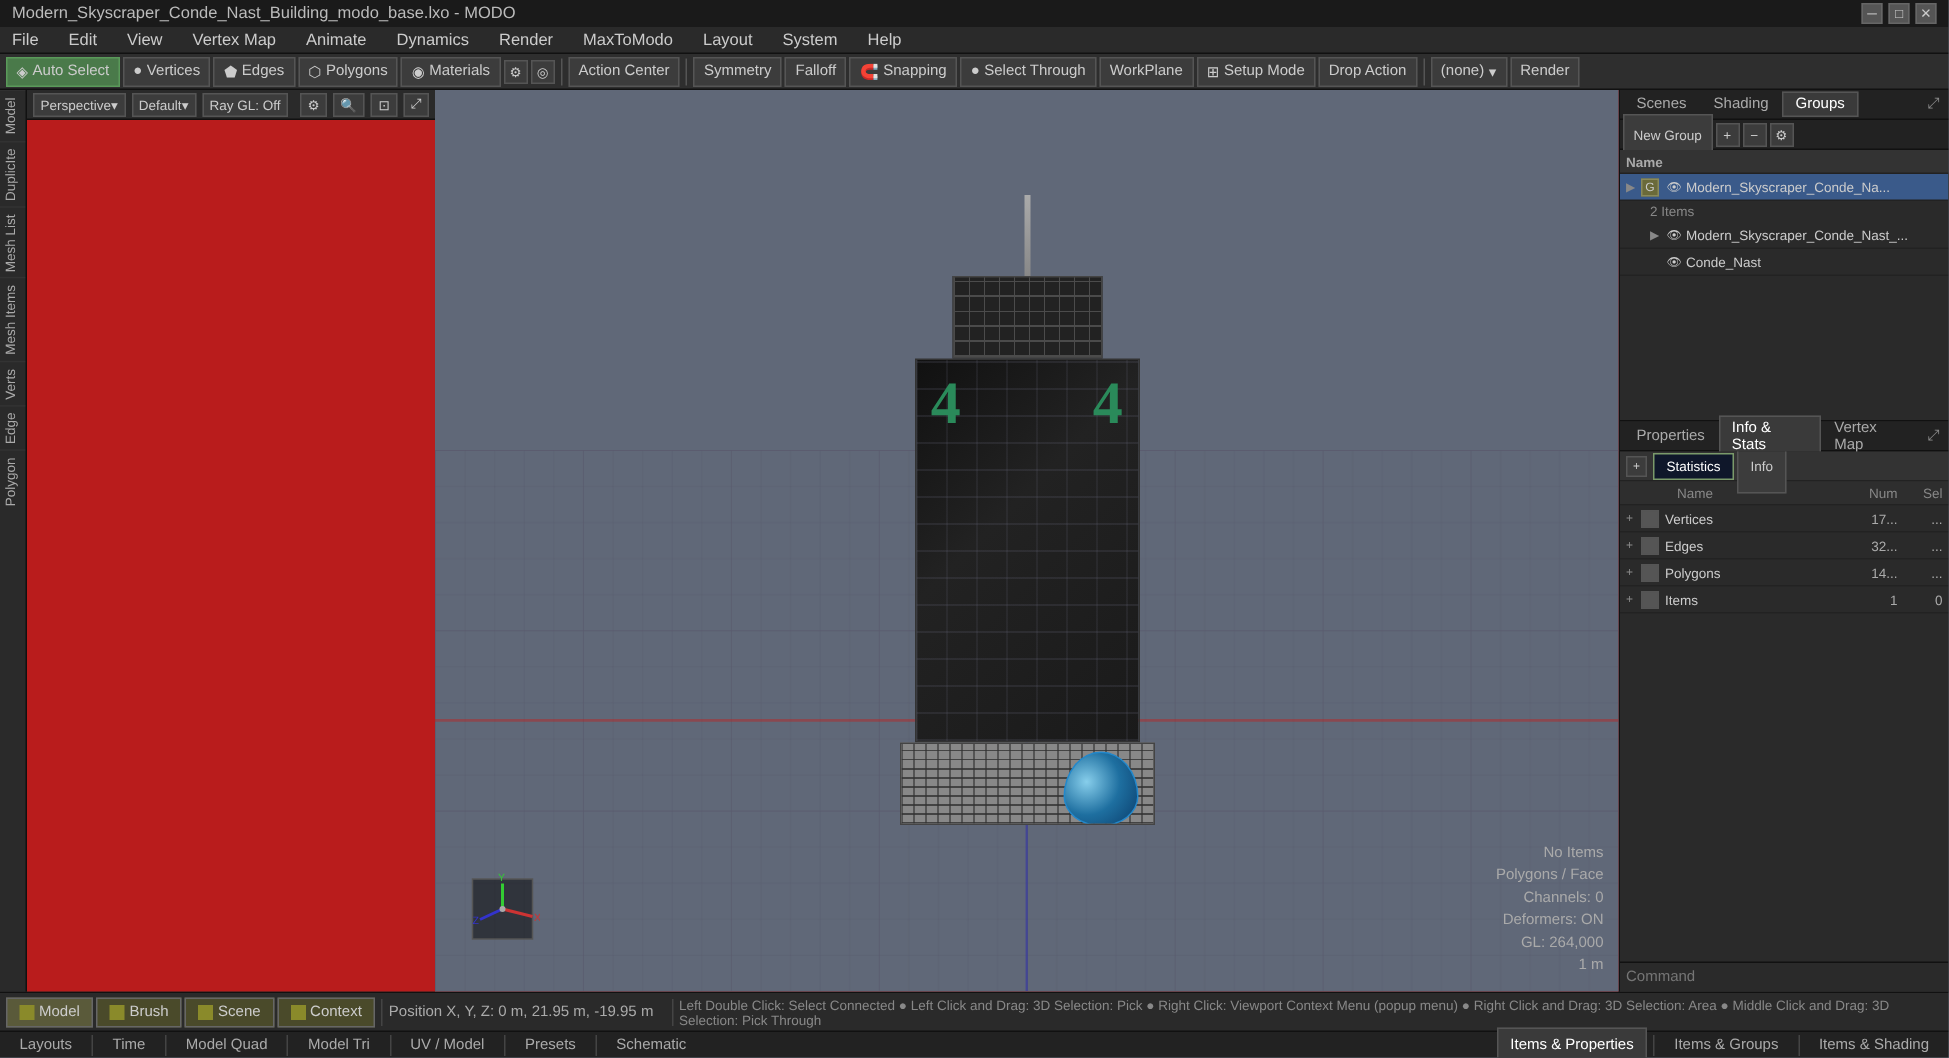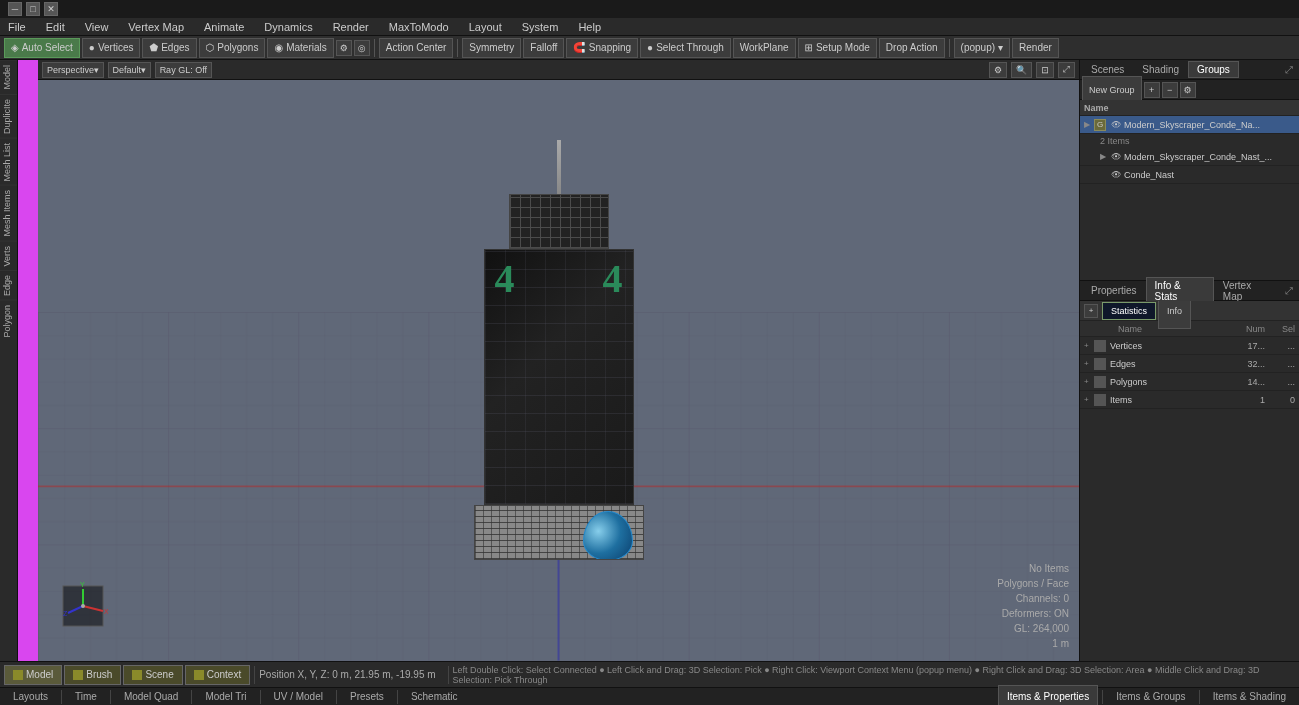--- a/index.html
+++ b/index.html
@@ -127,24 +127,23 @@
       cursor: pointer;
       border-bottom: 1px solid #333;
       text-align: center;
       white-space: nowrap;
     }
 
     
     #viewport-container {
       flex: 1;
       display: flex;
-      flex-direction: column;
-      background: #d946ef;
+      flex-direction: row;
+      background: #b91c1c;
       position: relative;
-      padding-left: 20px;
     }
 
     
     #viewport-header {
       height: 20px;
       background: #2a2a2a;
       display: flex;
       align-items: center;
       padding: 0 4px;
       gap: 4px;
@@ -626,20 +625,21 @@
       outline: none;
     }
 
     
     .gnomon-svg { width: 50px; height: 50px; }
   </style>
 </head>
 <body>
 
 <div id="title-bar">
+  <span id="title-bar-text">Modern_Skyscraper_Conde_Nast_Building_modo_base.lxo - MODO</span>
   <div id="title-bar-controls">
     <div class="win-btn">─</div>
     <div class="win-btn">□</div>
     <div class="win-btn">✕</div>
   </div>
 </div>
 
 <div id="menu-bar">
   <span class="menu-item">File</span>
   <span class="menu-item">Edit</span>
@@ -691,21 +691,21 @@
     <span>Select Through</span>
   </div>
   <div class="toolbar-btn">WorkPlane</div>
   <div class="toolbar-btn">
     <span>⊞</span>
     <span>Setup Mode</span>
   </div>
   <div class="toolbar-btn">Drop Action</div>
   <div class="toolbar-sep"></div>
   <div class="toolbar-btn">
-    <span>(popup)</span>
+    <span>(none)</span>
     <span>▾</span>
   </div>
   <div class="toolbar-btn">Render</div>
 </div>
 
 <div id="main-area">
 
   <div id="left-toolbar">
     <div class="left-tool-item">Model</div>
     <div class="left-tool-item">DuplicIte</div>
@@ -898,20 +898,23 @@
         </div>
         <div class="stats-row">
           <div class="stats-expand">+</div>
           <div class="stats-check"></div>
           <div class="stats-label">Items</div>
           <div class="stats-num">1</div>
           <div class="stats-sel">0</div>
         </div>
       </div>
 
+      <div id="command-bar" style="margin-top:auto;">
+        <input type="text" id="command-input" placeholder="Command" style="">
+      </div>
     </div>
   </div>
 </div>
 
 <div id="status-bar">
   <div class="status-btn active">
     <div class="status-icon-sq"></div>
     <span>Model</span>
   </div>
   <div class="status-btn">

